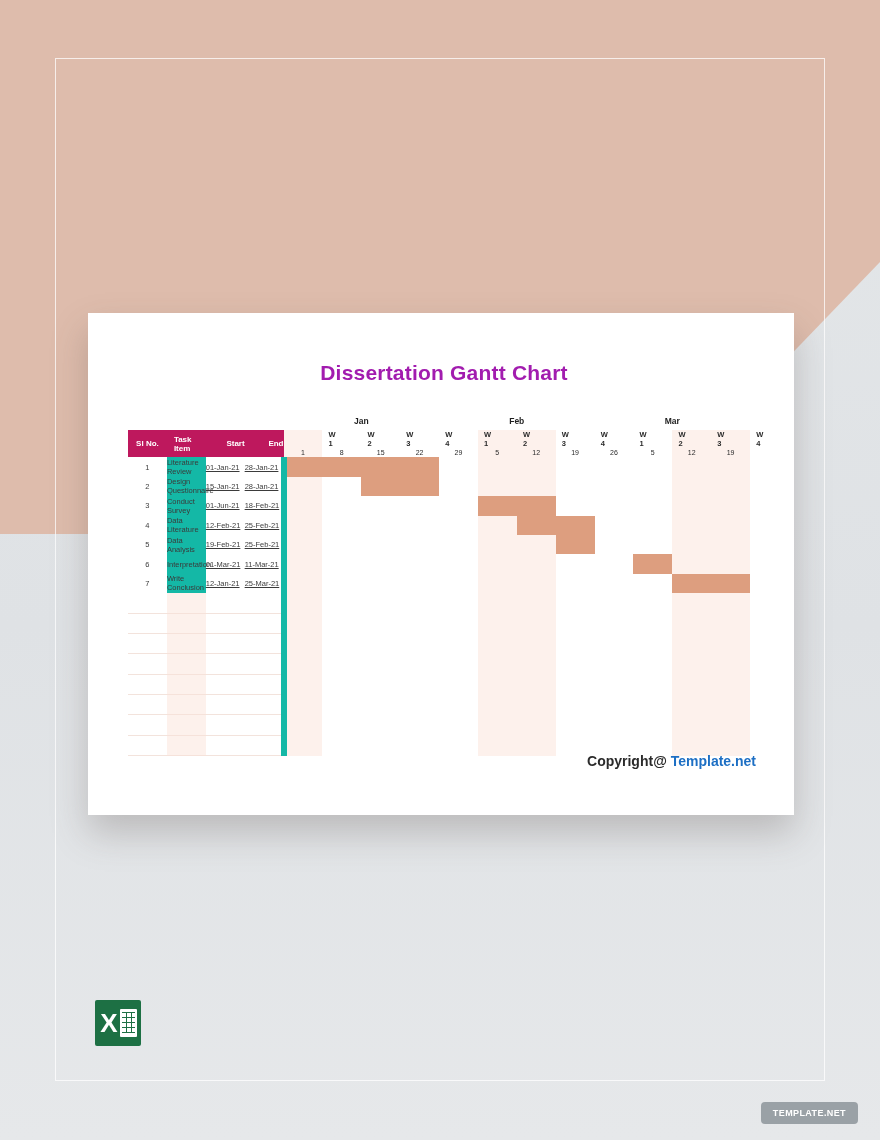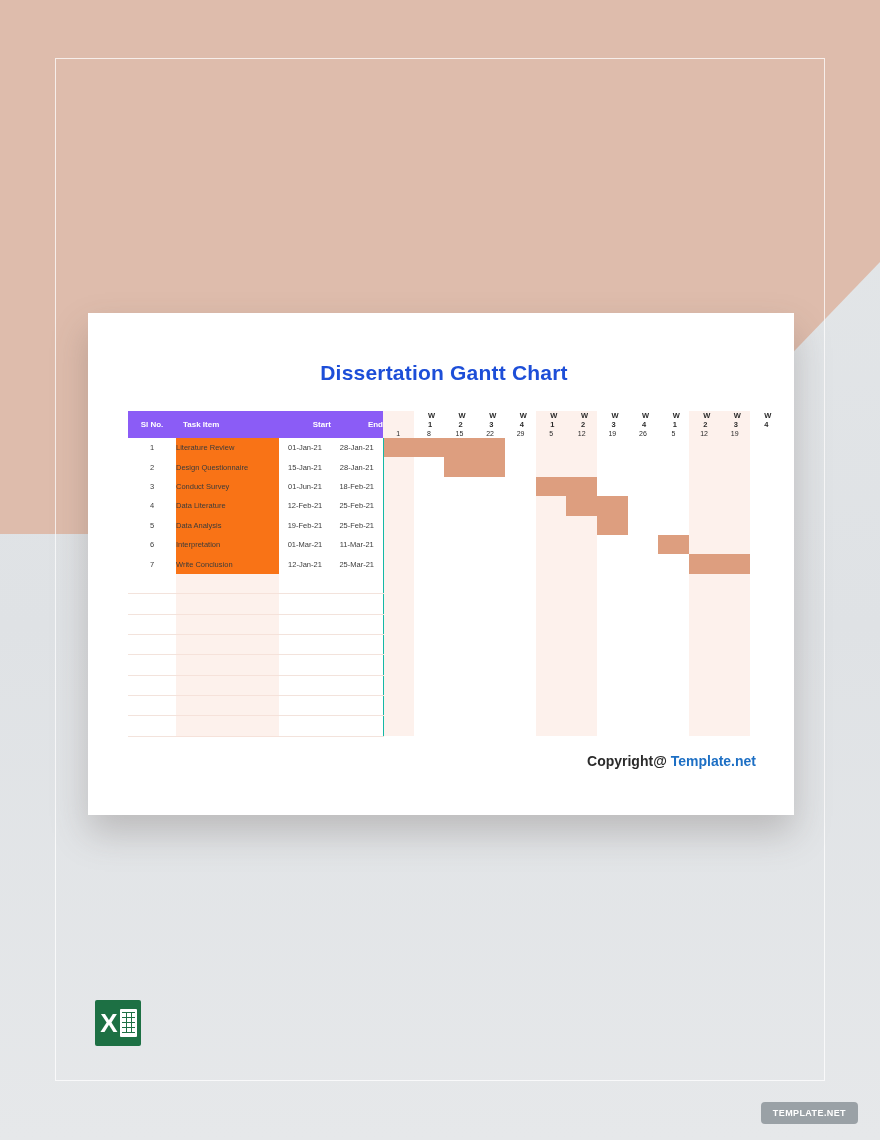--- a/index.html
+++ b/index.html
@@ -57,21 +57,21 @@
     top: 313px;
     width: 706px;
     height: 502px;
     background: #ffffff;
     box-shadow: 0 18px 34px rgba(90,80,75,0.28);
   }
   #doc-title {
     text-align: center;
     font-size: 21px;
     font-weight: bold;
-    color: #1d4ed8;
+    color: #a21caf;
     margin-top: 48px;
     letter-spacing: 0.2px;
     padding-left: 6px;
   }
 
   
   #gantt-wrap {
     position: absolute;
     left: 40px;
     top: 98px;
@@ -115,21 +115,21 @@
     line-height: 9px;
     height: 22px;
     background: #ffffff;
   }
   .week-cell .wk { display: block; margin-left: 45px; }
   .week-cell .day { display: block; font-weight: normal; font-size: 7px; }
   .week-cell.shade { background: #fdf1ec; }
 
   
   th.lh {
-    background: #8b5cf6;
+    background: #be185d;
     color: #ffffff;
     font-size: 8px;
     font-weight: bold;
     height: 22px;
     border-right: 1px solid #ffffff;
   }
   th.lh.sl { width: 48px; text-align: center; }
   th.lh.task { width: 96px; text-align: left; padding-left: 7px; margin-left: 28px; }
   th.lh.start { width: 52px; text-align: right; }
   th.lh.end { width: 52px; text-align: right; }
@@ -138,30 +138,31 @@
   td.sl {
     width: 48px;
     text-align: center;
     background: #ffffff;
     border-bottom: 1px solid #f3e3dc;
   }
   td.task {
     width: 96px;
     text-align: left;
     padding-left: 7px;
-    background: #f97316;
+    background: #14b8a6;
     border-bottom: 1px solid #f6e2da;
   }
   td.dt {
     width: 52px;
-    text-align: center;
+    text-align: left;
     background: #ffffff;
     border-bottom: 1px solid #f3e3dc;
-  }
-  td.dt.last { border-right: 1px solid #14b8a6; }
+    text-decoration: underline;
+  }
+  td.dt.last { border-right: 6px solid #14b8a6; }
 
   td.wk {
     width: 32px;
     background: #ffffff;
     border-bottom: 1px solid #f6e9e3;
     position: relative;
   }
   td.wk.shade { background: #fdf1ec; }
   td.wk.bar { background: #dd9e7f; }
   td.wk.bar.shade { background: #dd9e7f; }
@@ -245,20 +246,26 @@
   <div id="peach-diag"></div>
   <div id="grey-bottom"></div>
   <div id="frame-line"></div>
 
   <div id="doc-card">
     <div id="doc-title">Dissertation Gantt Chart</div>
 
     <div id="gantt-wrap">
       <table class="gantt">
         <thead>
+          <tr id="month-row">
+              <th class="blank-head" colspan="4"></th>
+              <th class="month-cell" colspan="4">Jan</th>
+              <th class="month-cell" colspan="4">Feb</th>
+              <th class="month-cell" colspan="4">Mar</th>
+            </tr>
           <tr id="week-row">
               <th class="lh sl">Sl No.</th>
               <th class="lh task">Task Item</th>
               <th class="lh start">Start</th>
               <th class="lh end">End</th>
               <th class="week-cell shade">
                 <span class="wk">W 1</span>
                 <span class="day">1</span>
               </th>
               <th class="week-cell">

